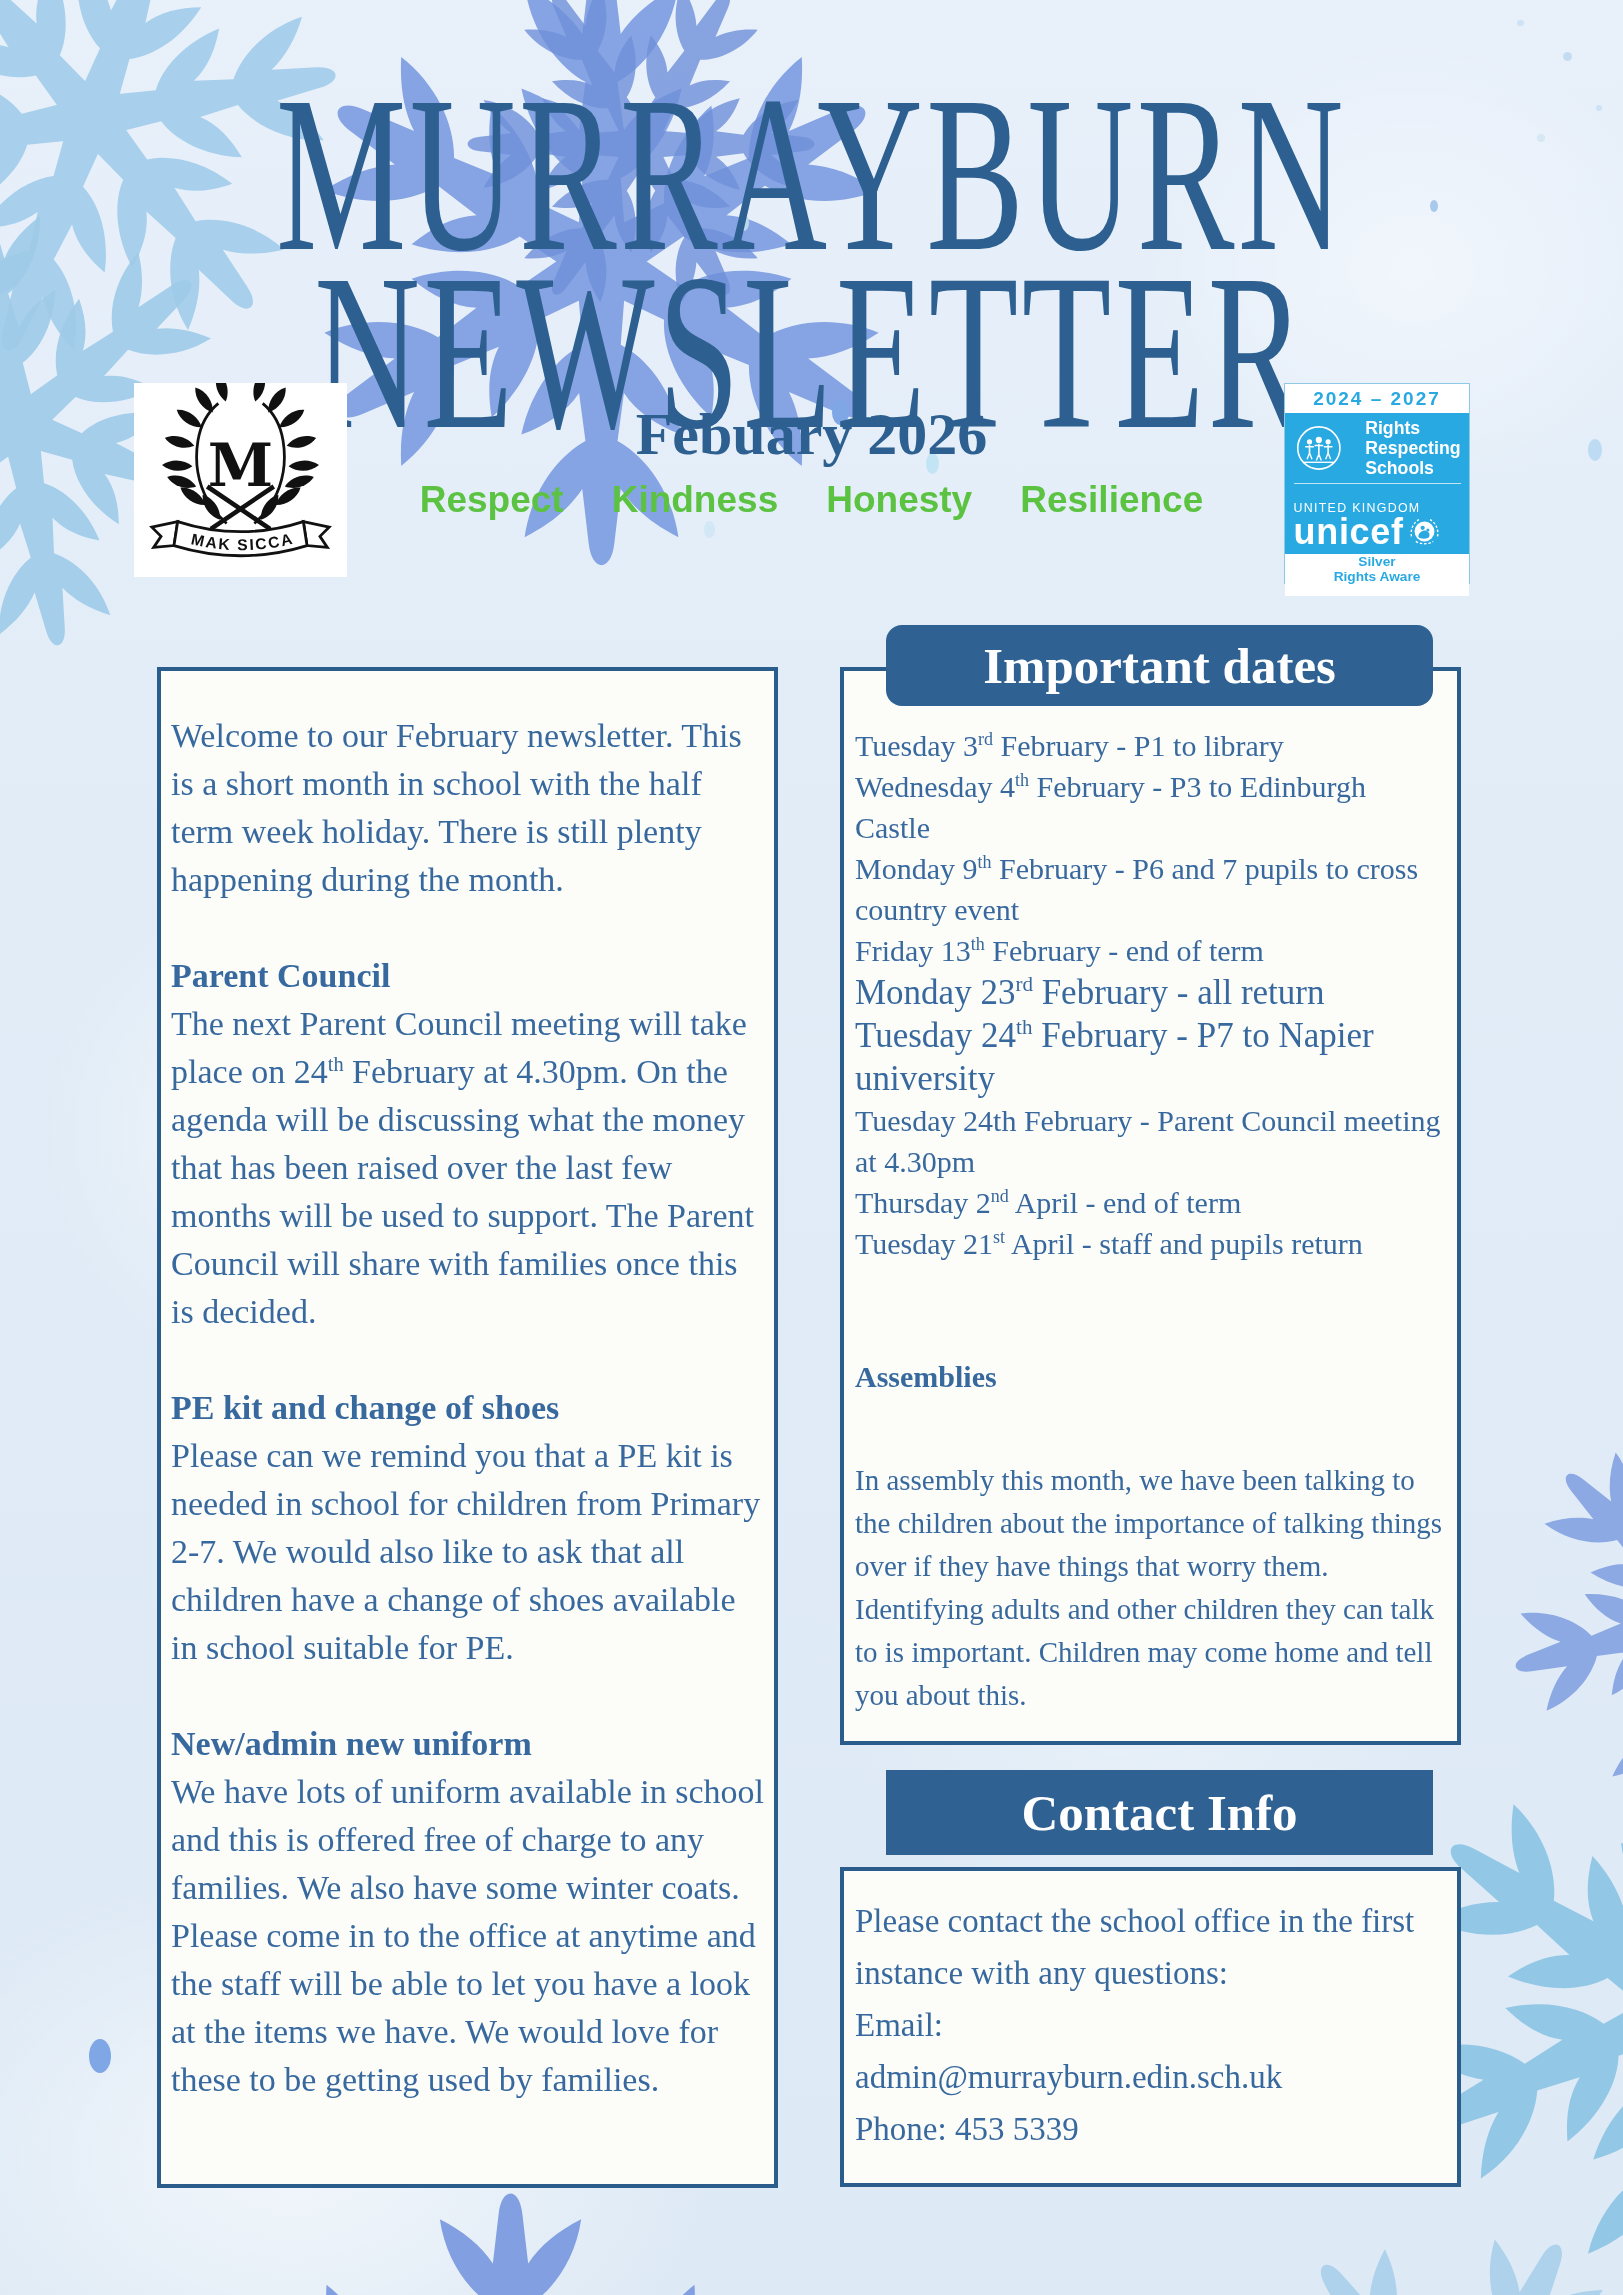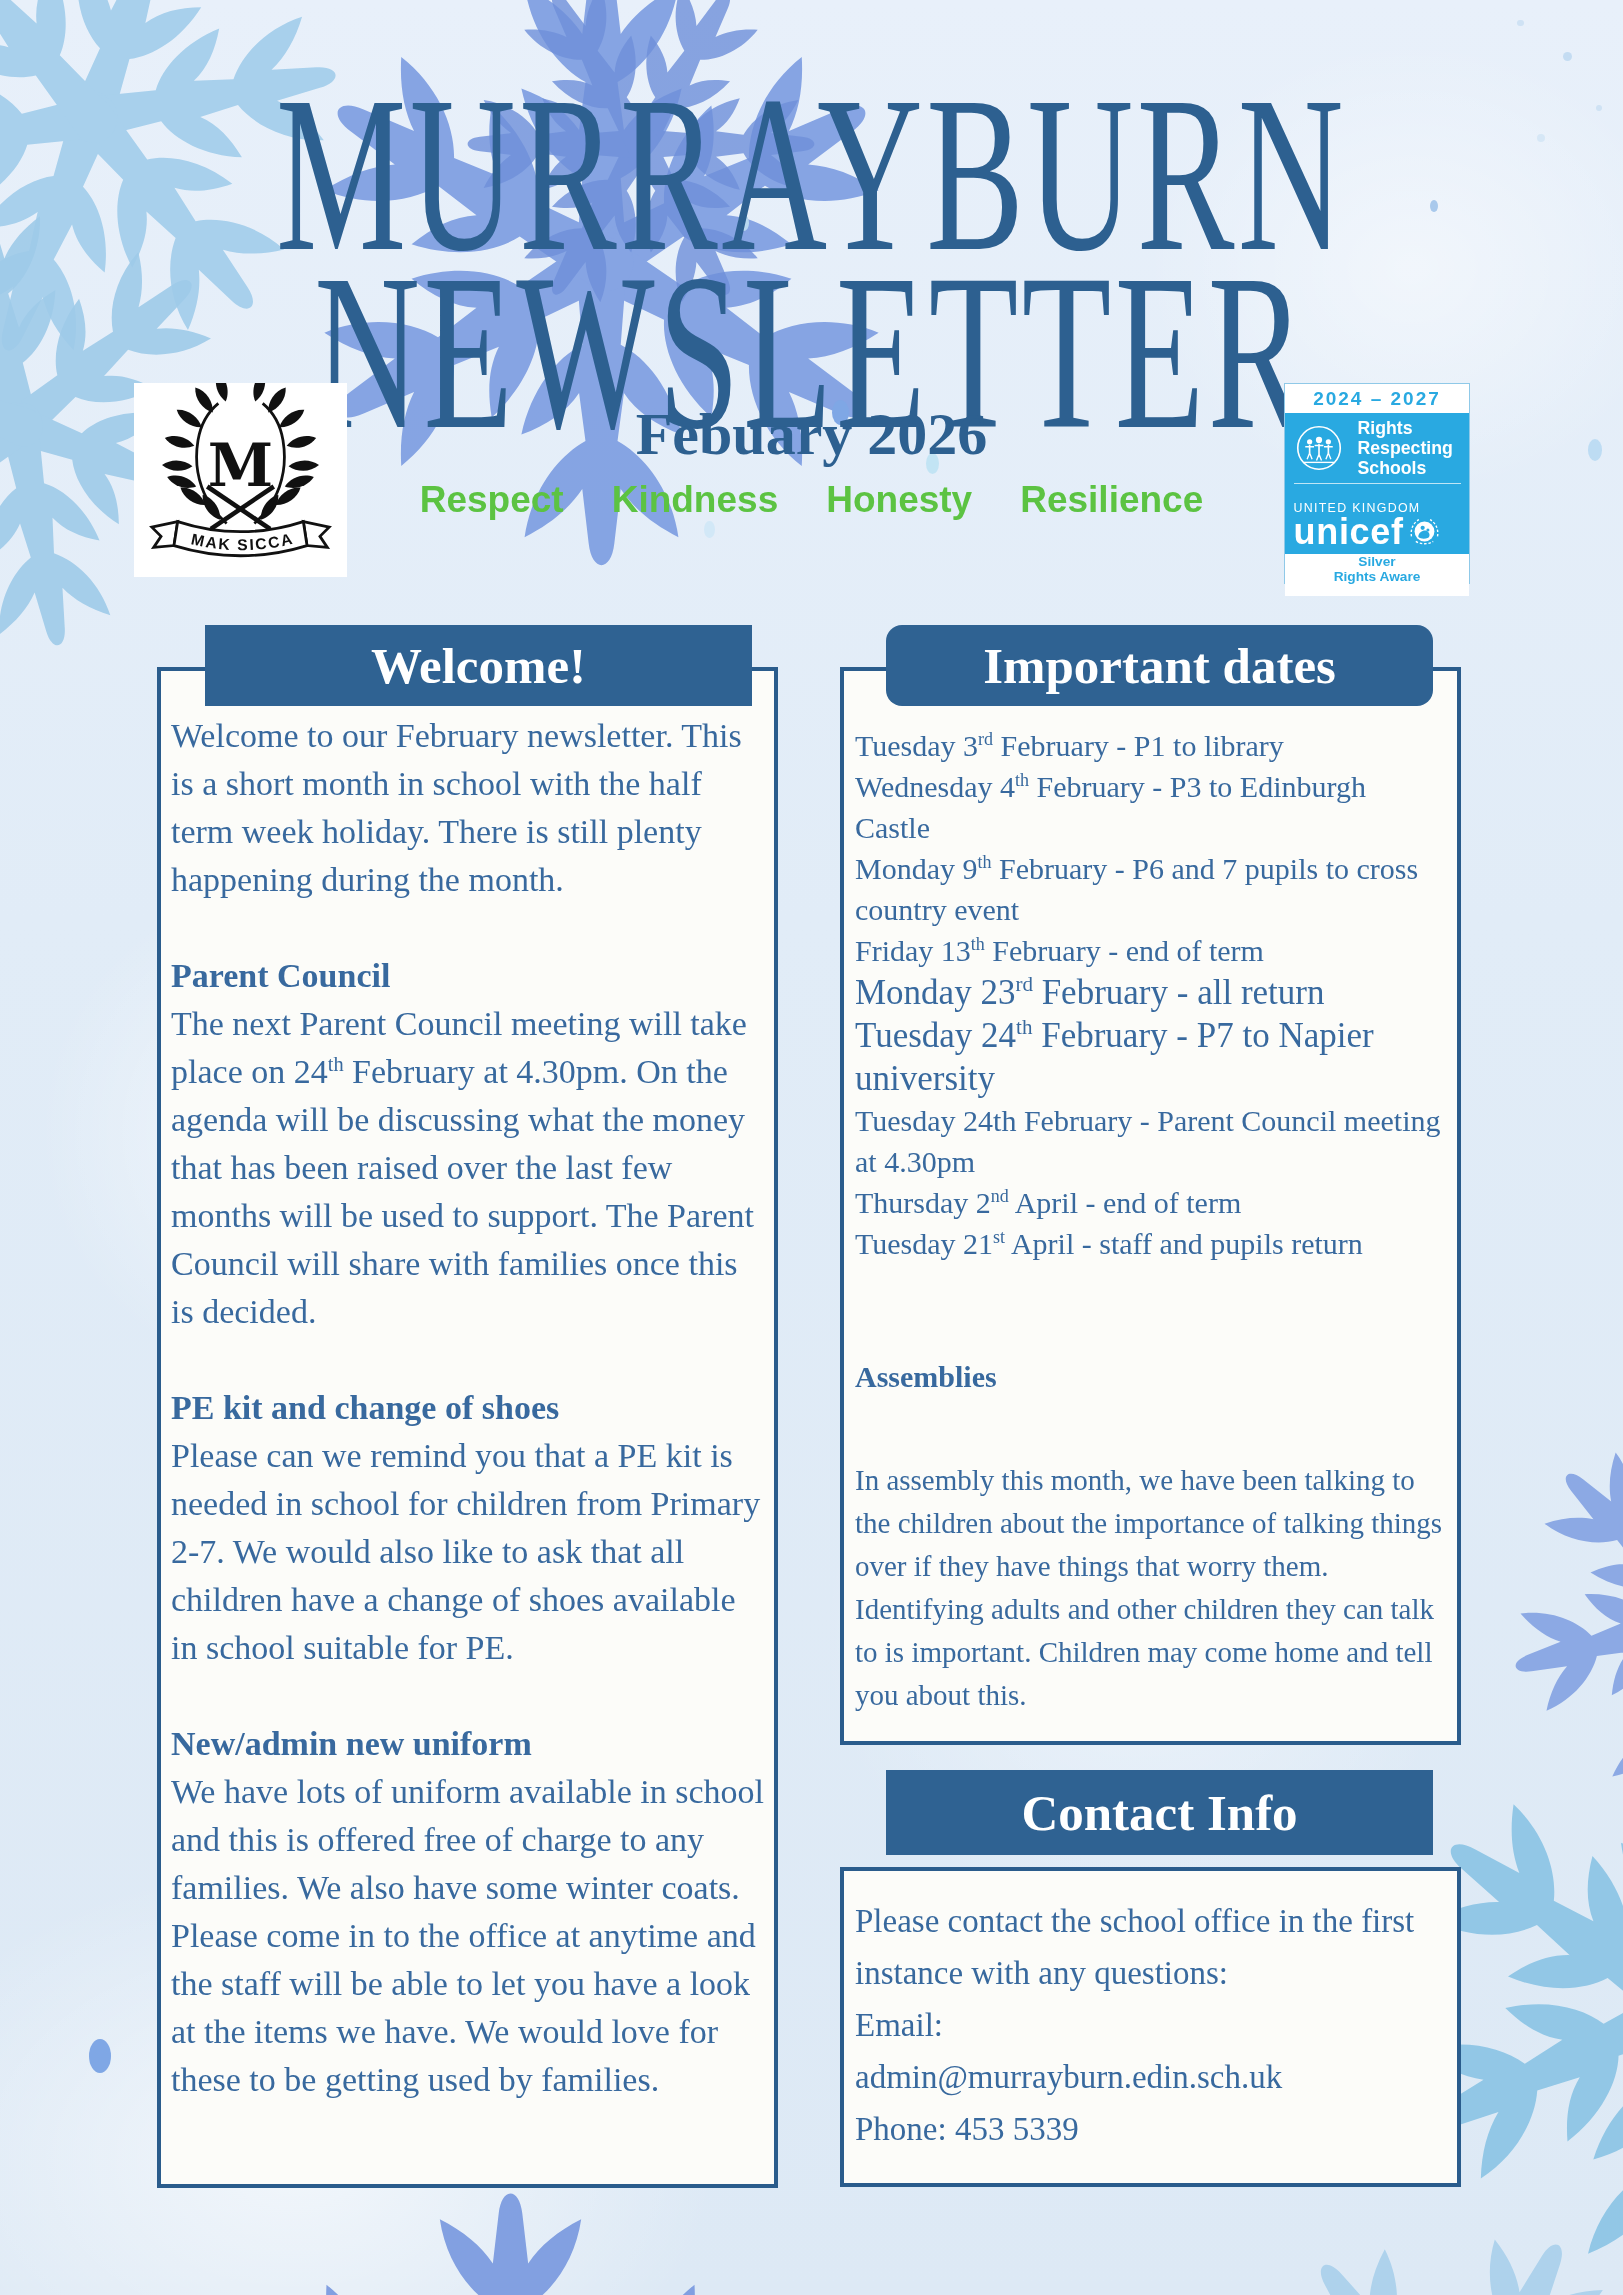--- a/index.html
+++ b/index.html
@@ -22,21 +22,21 @@
   .values-row{position:absolute;left:0;width:100%;top:479px;display:flex;justify-content:center;gap:48px;
       font-family:"Liberation Sans","DejaVu Sans",sans-serif;font-weight:700;font-size:37px;color:#5cc342;}
   .logo{position:absolute;left:134px;top:383px;width:213px;height:194px;background:#fff;}
   
   .badge{position:absolute;left:1284px;top:383px;width:186px;height:201px;background:#29a9e1;
       border:1.3px solid #8fc9e8;box-sizing:border-box;
       font-family:"Liberation Sans","DejaVu Sans",sans-serif;display:flex;flex-direction:column;}
   .badge-top{height:29px;background:#fff;color:#29a9e1;font-weight:700;font-size:19px;letter-spacing:2px;
       display:flex;align-items:center;justify-content:center;flex:none;}
   .badge-mid{flex:1;color:#fff;padding:5.2px 8.5px 3.9px 8.5px;display:flex;flex-direction:column;}
-  .badge-row{display:flex;align-items:center;gap:14px;}
+  .badge-row{display:flex;align-items:center;gap:22px;}
   .badge-name{font-weight:700;font-size:17.7px;line-height:20px;}
   .badge-div{height:1.3px;background:#bfe6f6;margin:4.6px 0 3.9px 0;}
   .badge-country{font-size:12.4px;letter-spacing:1.3px;font-weight:400;margin-top:13px;}
   .badge-unicef{display:flex;align-items:center;gap:5.2px;margin-top:-1.3px;}
   .badge-org{font-weight:700;font-size:36px;letter-spacing:0.7px;line-height:1;}
   .badge-bottom{height:42px;background:#fff;color:#29a9e1;font-weight:700;font-size:13.7px;line-height:15.7px;
       display:flex;flex-direction:column;align-items:center;justify-content:flex-start;flex:none;}
   
   .bar{position:absolute;width:547px;height:81px;background:#2f6292;color:#fff;
       font-size:51px;font-weight:700;display:flex;align-items:center;justify-content:center;z-index:5;}
@@ -212,21 +212,20 @@
         </svg>
       </div>
     </div>
     <div class="badge-bottom">
       <div>Silver</div>
       <div>Rights Aware</div>
     </div>
   </div>
 
   <div class="box box-left"></div>
-  <div class="bar bar-welcome">Welcome!</div>
   <div class="left-content">
     <p>Welcome to our February newsletter. This is a short month in school with the half term week holiday. There is still plenty happening during the month.</p>
     <div class="sect">
       <div class="h-inline">Parent Council</div>
       <p><span>The next Parent Council meeting will take place on 24</span><sup>th</sup><span> February at 4.30pm. On the agenda will be discussing what the money that has been raised over the last few months will be used to support. The Parent Council will share with families once this is decided.</span></p>
     </div>
     <div class="sect">
       <div class="h-inline">PE kit and change of shoes</div>
       <p>Please can we remind you that a PE kit is needed in school for children from Primary 2-7. We would also like to ask that all children have a change of shoes available in school suitable for PE.</p>
     </div>

